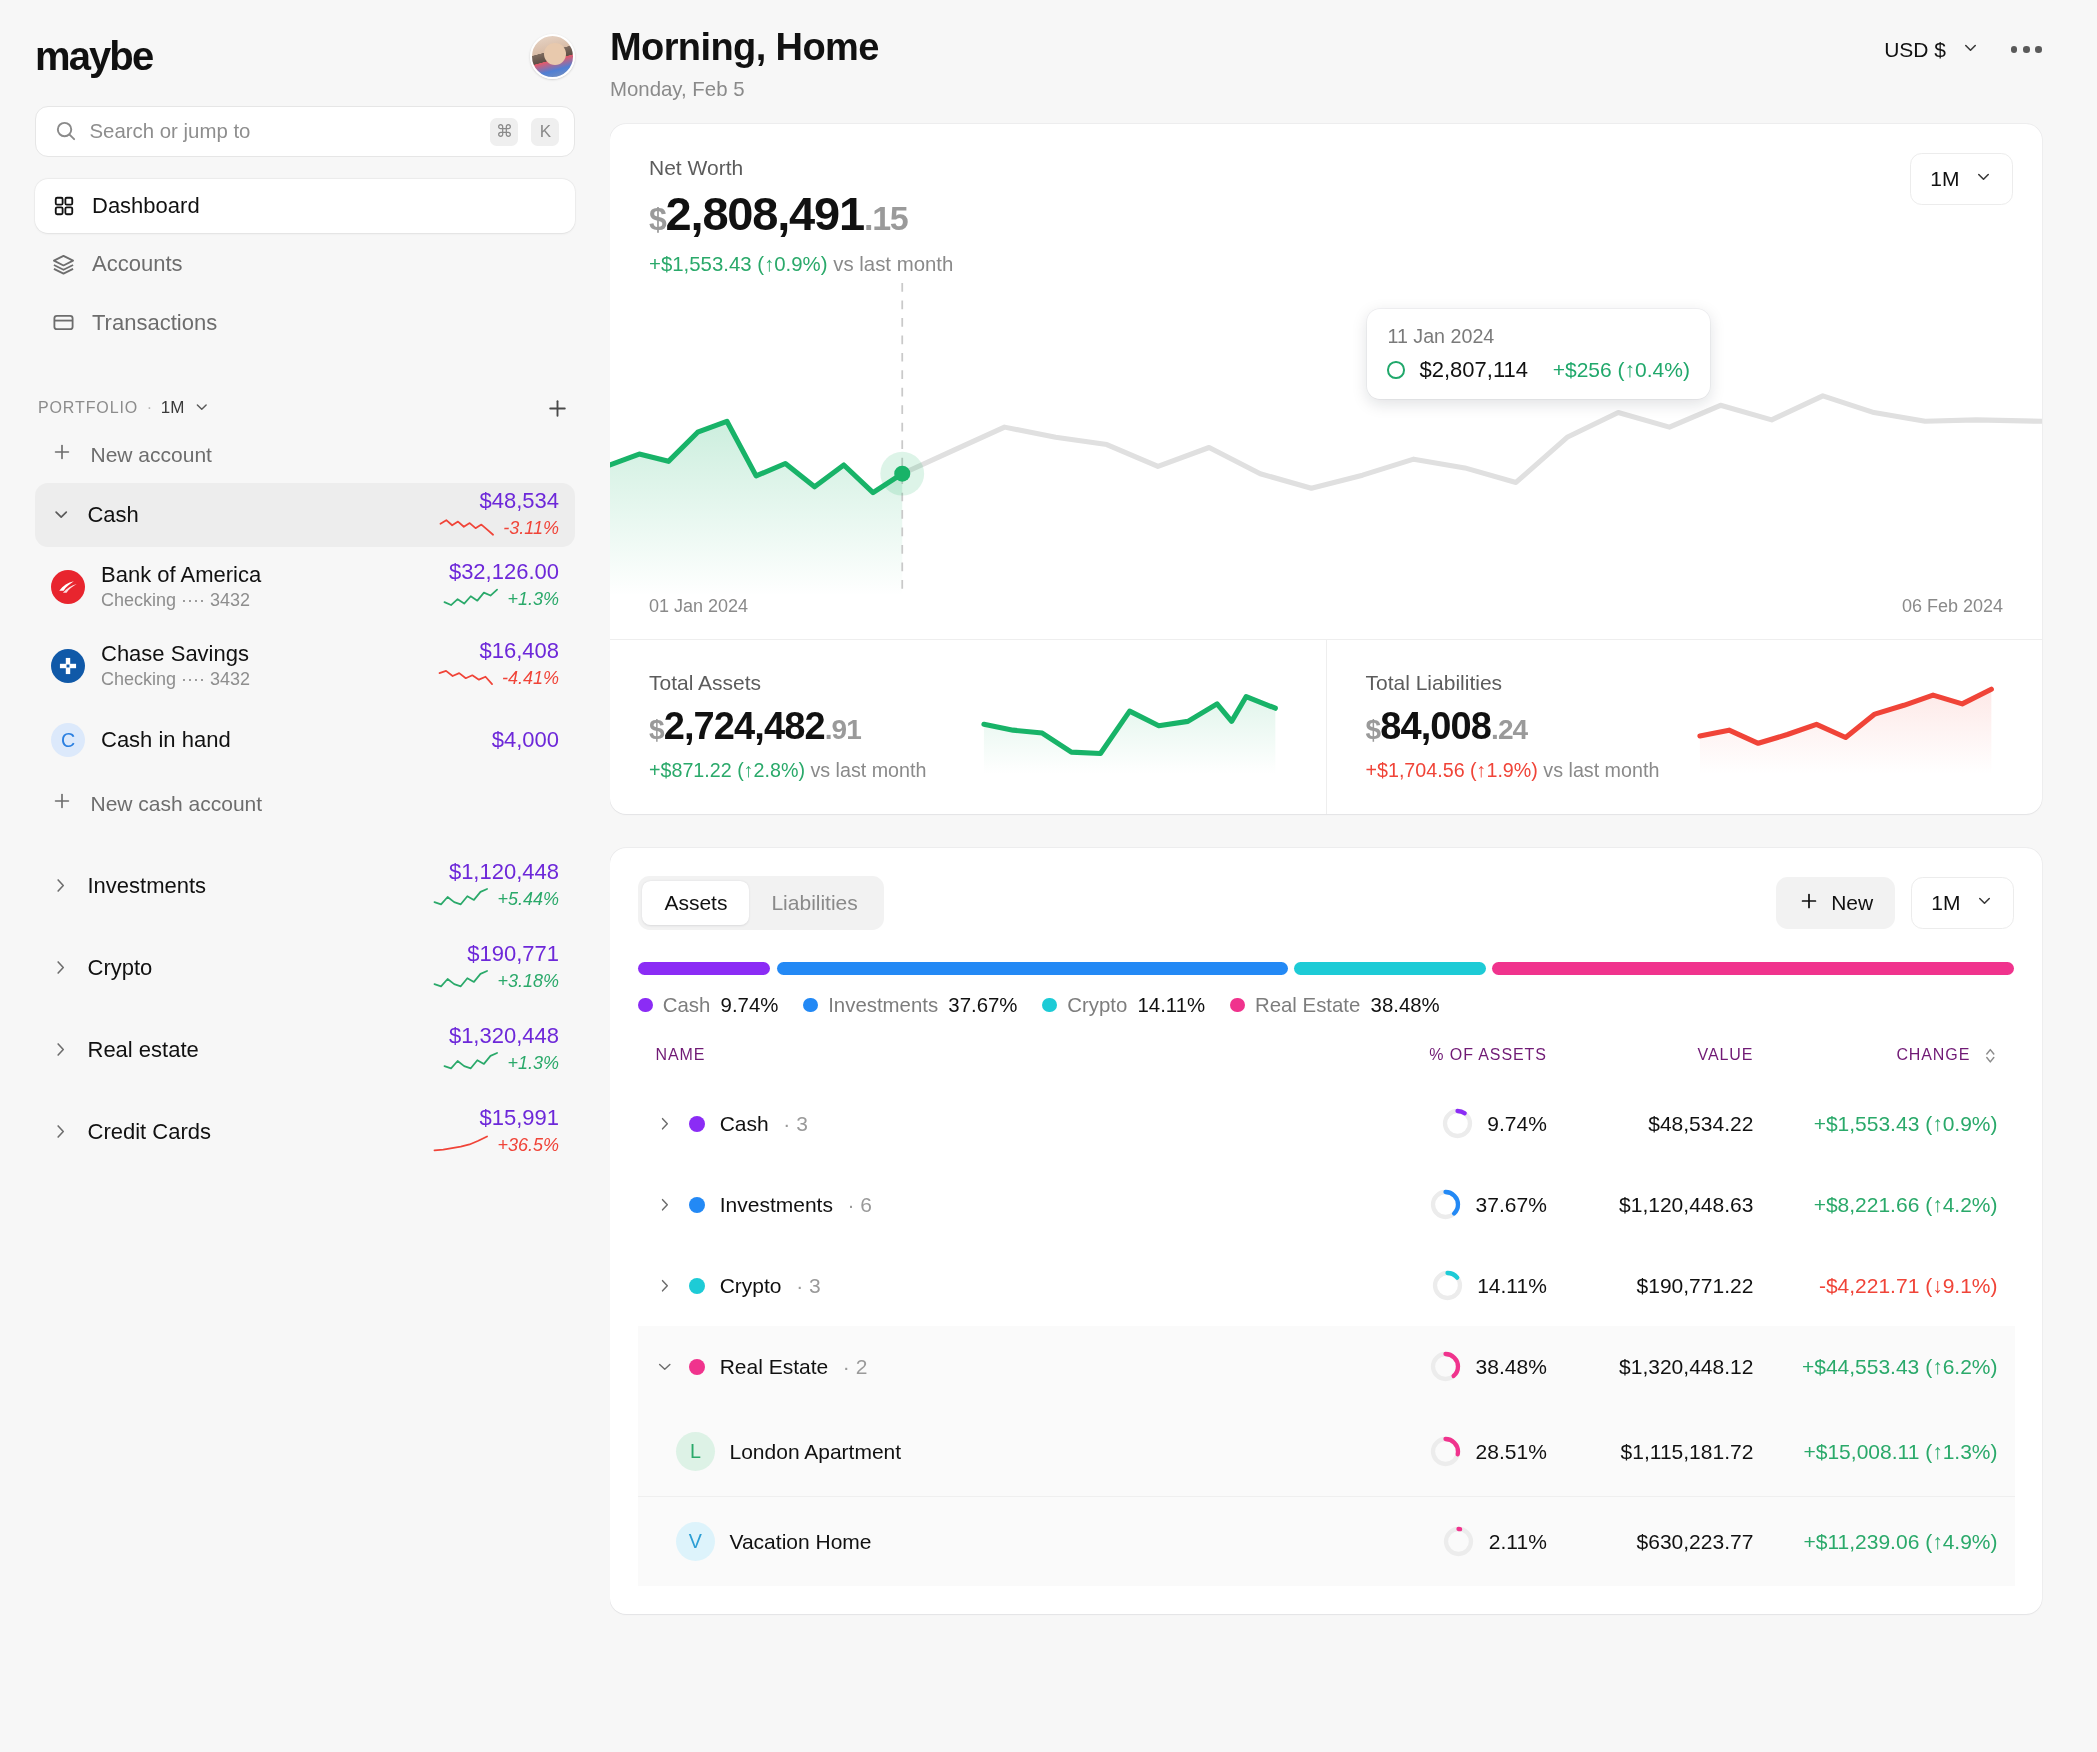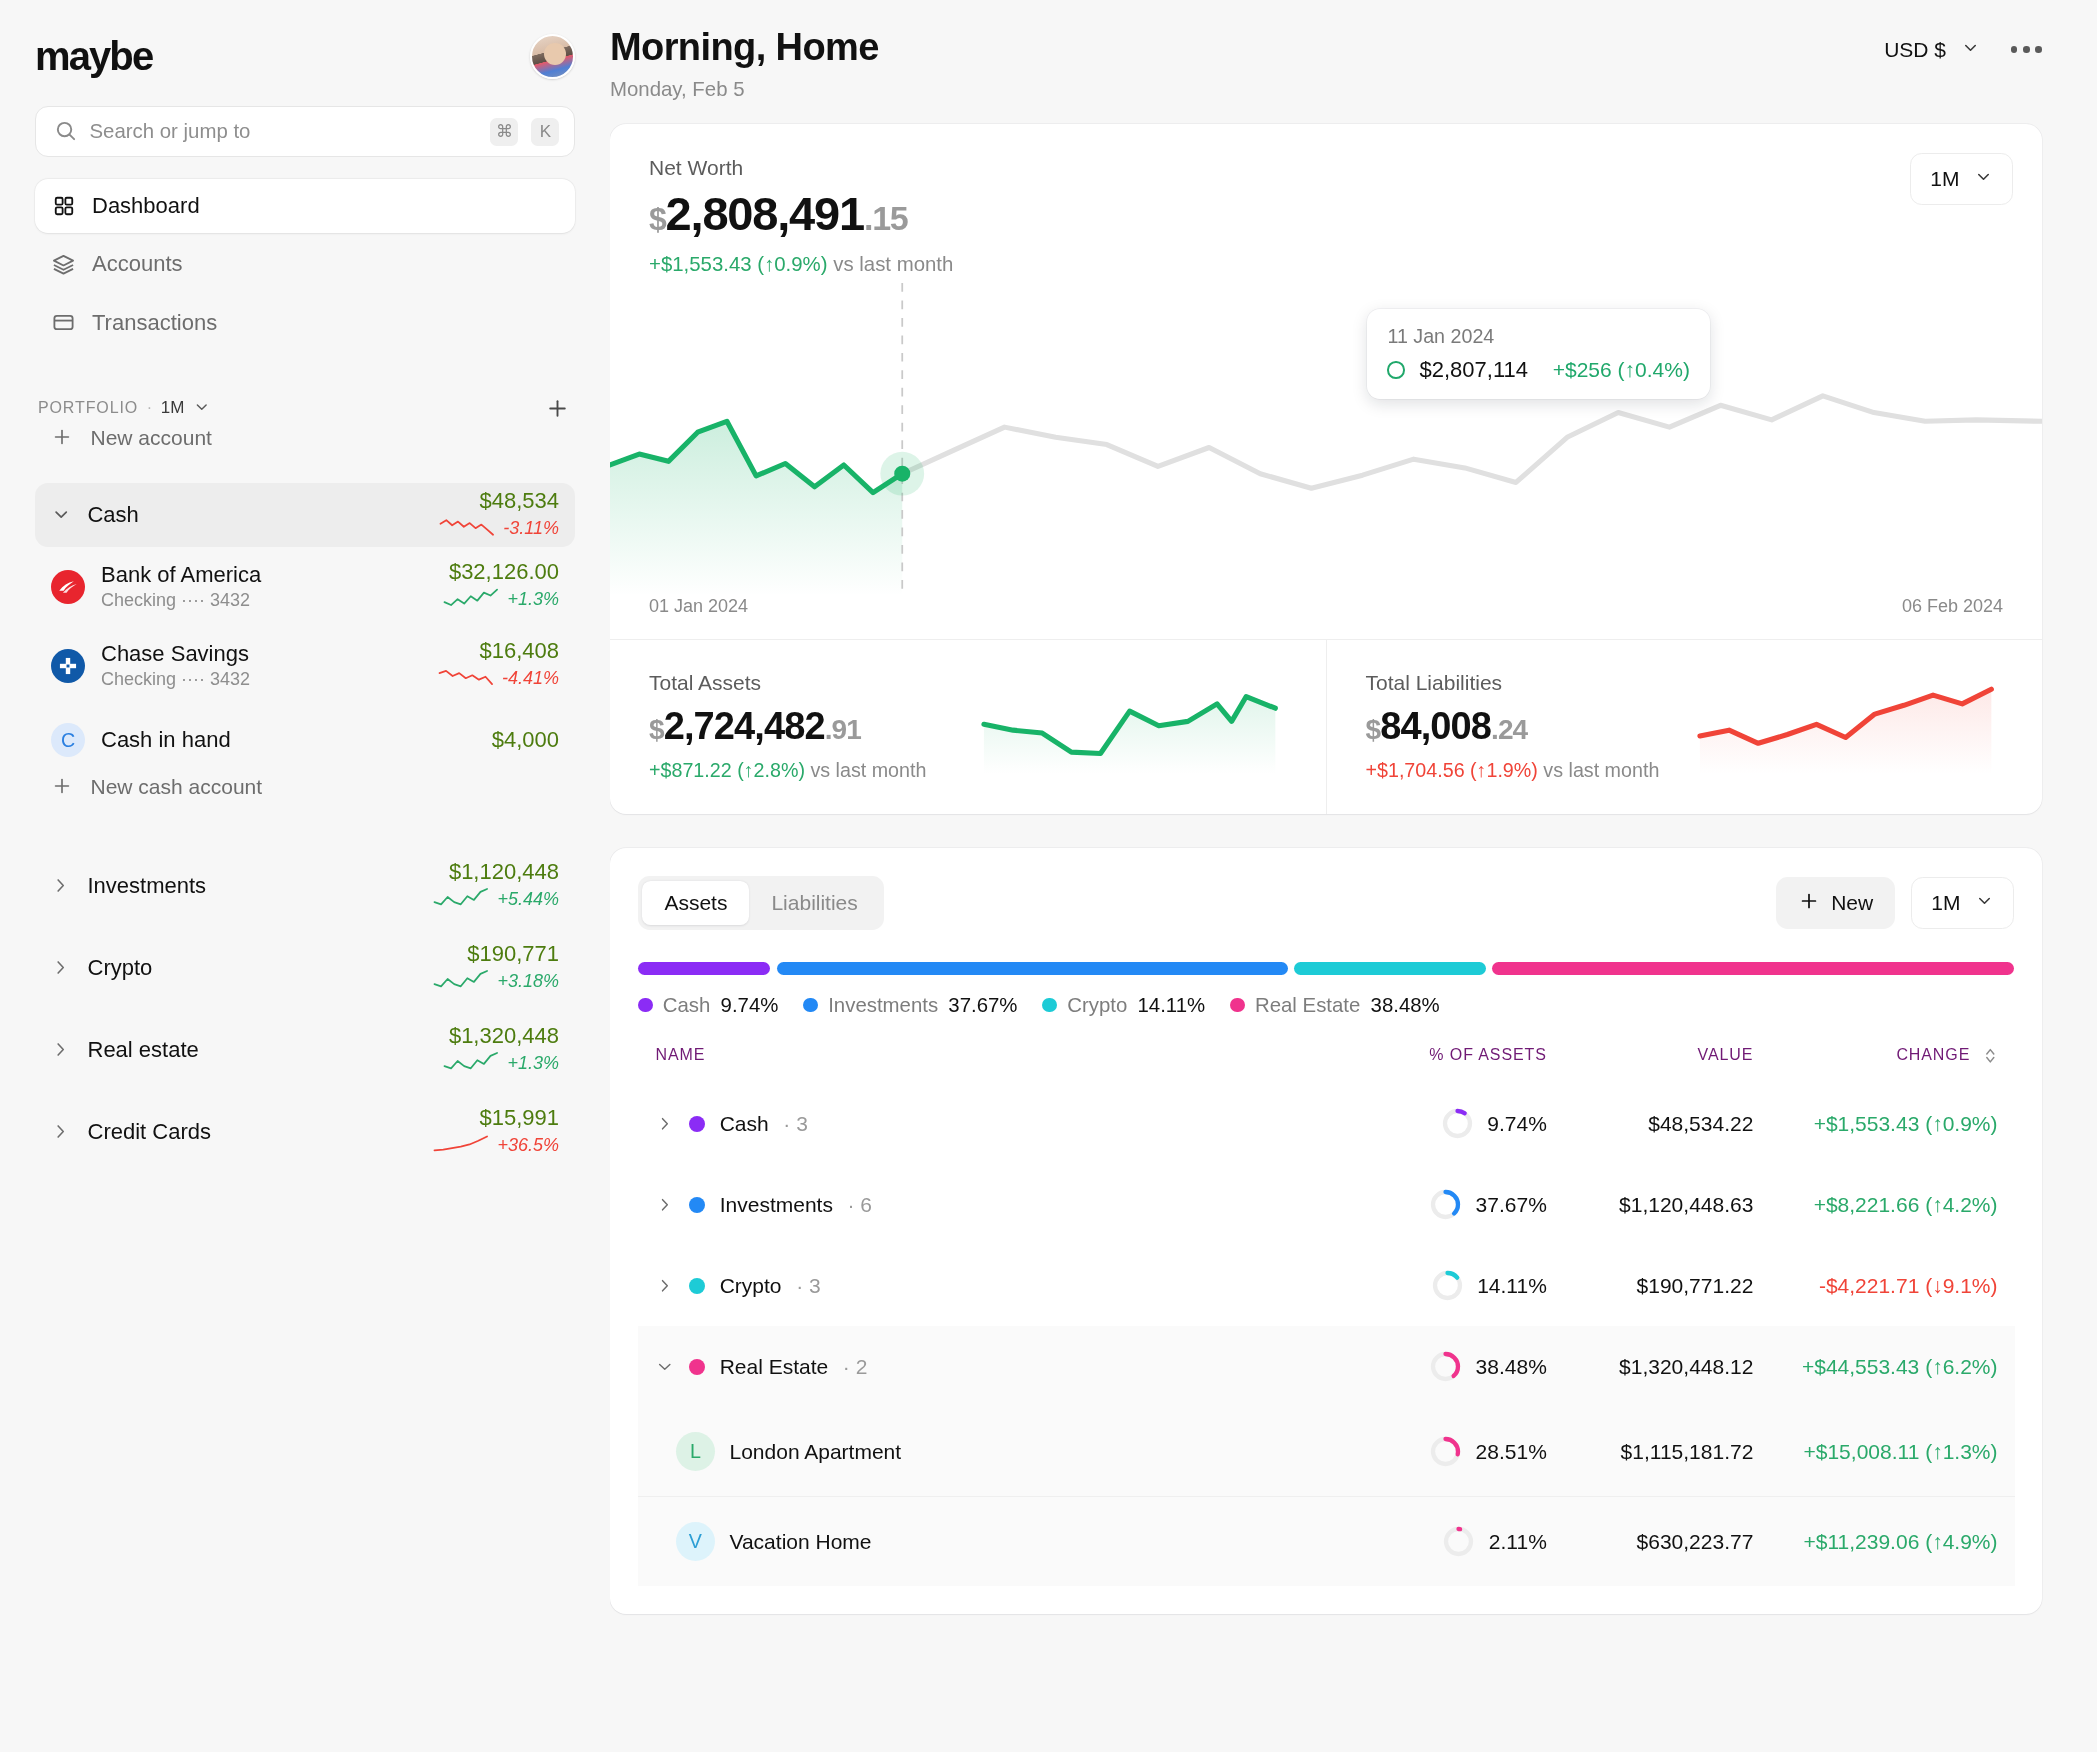--- a/index.html
+++ b/index.html
@@ -56,32 +56,32 @@
   .section-head {
     margin-top: 36px; display: flex; align-items: center; height: 36px; padding: 0 2.9px;
   }
   .section-label { font-size: 16px; letter-spacing: 0.9px; color: #8c8c8c; font-weight: 400; }
   .section-sep { font-size: 16px; color: #b5b5b5; margin: 0 8.7px; }
   .section-period { font-size: 17px; color: #3a3a3a; }
   .section-head .chev { margin-left: 8.7px; }
   .plus-btn { margin-left: auto; width: 29px; height: 29px; display:flex; align-items:center; justify-content:center; }
 
   .add-row {
-    display: flex; gap: 17.5px; height: 57px;
+    display: flex; align-items: center; gap: 17.5px; height: 57px;
     padding: 0 16px; font-size: 21px; color: #6d6d6d;
   }
 
   .acct-group {
     display: flex; align-items: center; height: 64px; border-radius: 13px;
     padding: 0 16px; gap: 16px;
   }
   .acct-group.sel { background: #ededed; }
   .acct-name { font-size: 22px; color: #111; }
   .acct-right { margin-left: auto; text-align: right; }
-  .acct-val { font-size: 22px; color: #4d7c0f; font-weight: 400; line-height: 1.12; }
+  .acct-val { font-size: 22px; color: #6d28d9; font-weight: 400; line-height: 1.12; }
   .acct-delta { display: flex; align-items: center; justify-content: flex-end; gap: 7.3px; margin-top: 1.5px; }
   .acct-delta span { font-size: 18px; font-style: italic; }
   .up { color: #2aa96a; } .down { color: #f04438; }
 
   .acct-row { display: flex; align-items: center; height: 79px; padding: 0 16px; gap: 16px; }
   .acct-logo { width: 34px; height: 34px; border-radius: 50%; flex:0 0 34px; display:flex; align-items:center; justify-content:center; }
   .acct-sub { font-size: 18px; color: #8e8e8e; margin-top: 2.2px; }
 
   .grp-row { display:flex; align-items:center; height: 82px; padding: 0 16px; gap: 17.5px; }
 

